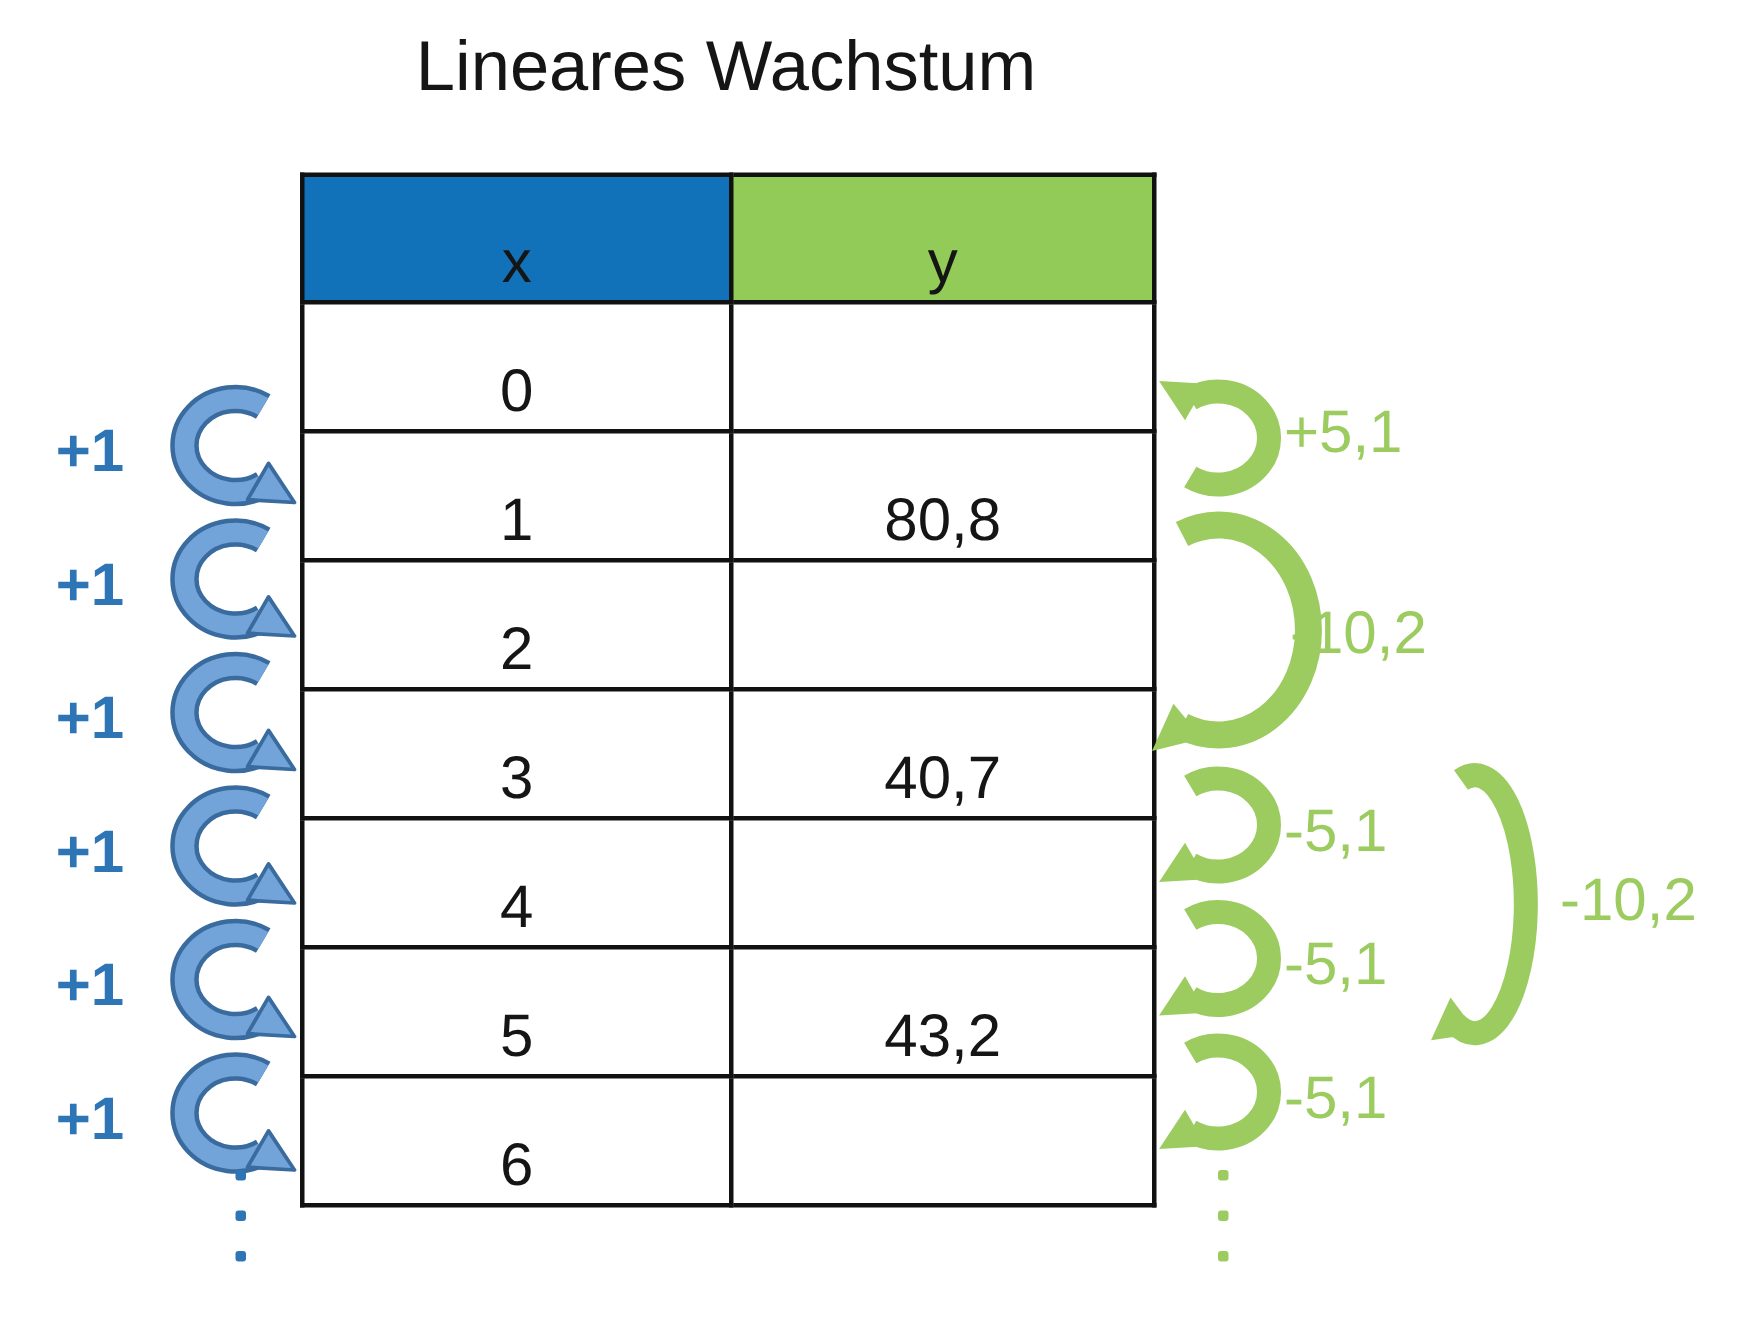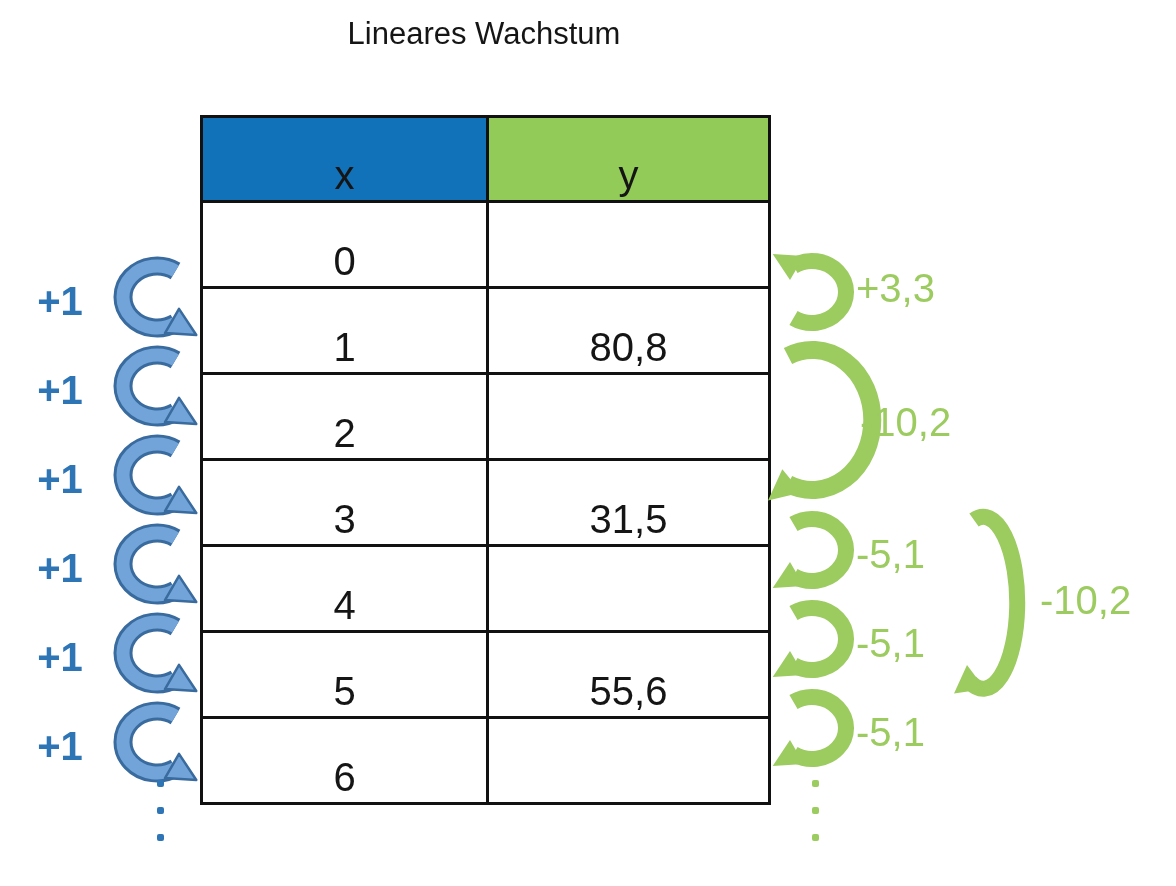--- a/index.html
+++ b/index.html
@@ -9,21 +9,21 @@
     position: relative;
     width: 1176px;
     height: 886px;
     background: #ffffff;
     overflow: hidden;
   }
   .title {
     position: absolute;
     left: 200px; top: 16px; width: 568px;
     text-align: center;
-    font-size: 31px;
+    font-size: 47px;
     font-weight: 500;
     color: #151515;
   }
   table.growth {
     position: absolute;
     left: 200px; top: 115px;
     width: 568px;
     border-collapse: collapse;
     table-layout: fixed;
   }
@@ -89,29 +89,29 @@
     <tr>
       <td class="cell">1</td>
       <td class="cell">80,8</td>
     </tr>
     <tr>
       <td class="cell">2</td>
       <td class="cell"></td>
     </tr>
     <tr>
       <td class="cell">3</td>
-      <td class="cell">31,5</td>
+      <td class="cell">40,7</td>
     </tr>
     <tr>
       <td class="cell">4</td>
       <td class="cell"></td>
     </tr>
     <tr>
       <td class="cell">5</td>
-      <td class="cell">55,6</td>
+      <td class="cell">43,2</td>
     </tr>
     <tr>
       <td class="cell">6</td>
       <td class="cell"></td>
     </tr>
   </tbody>
     </table>
 
   <div class="plus-label" style="top:280px">+1</div>
   <div class="plus-label" style="top:369px">+1</div>
@@ -162,21 +162,21 @@
       <polygon points="89.3,80 58,78.1 72,53.9" style="fill:var(--blue-arrow,#72A4DA);stroke:var(--blue-arrow-outline,#3A6B9E)" stroke-width="2.5" stroke-linejoin="round"></polygon>
     </svg>
   </div>
 
   <div class="abs" style="left:768px;top:250px">
     <svg width="94" height="84" viewBox="0 0 94 84">
       <path d="M 25.5 68 A 34 31 0 1 0 25.5 16" fill="none" style="stroke:var(--green,#9CCB60)" stroke-width="16"></path>
       <polygon points="4.7,4 36,5.9 22,30.1" style="fill:var(--green,#9CCB60)"></polygon>
     </svg>
   </div>
-  <div class="green-label" style="left:856px;top:266px">+3,3</div>
+  <div class="green-label" style="left:856px;top:266px">+5,1</div>
 
   <div class="abs" style="left:766px;top:344px">
     <svg width="118" height="158" viewBox="0 0 118 158">
       <path d="M 22 12 A 60 70 0 1 1 22 140" fill="none" style="stroke:var(--green,#9CCB60)" stroke-width="18"></path>
       <polygon points="2,156.6 16.3,125.2 35.5,148.4" style="fill:var(--green,#9CCB60)"></polygon>
     </svg>
   </div>
   <div class="green-label" style="left:860px;top:400px">-10,2</div>
 
   <div class="abs" style="left:768px;top:508px">

